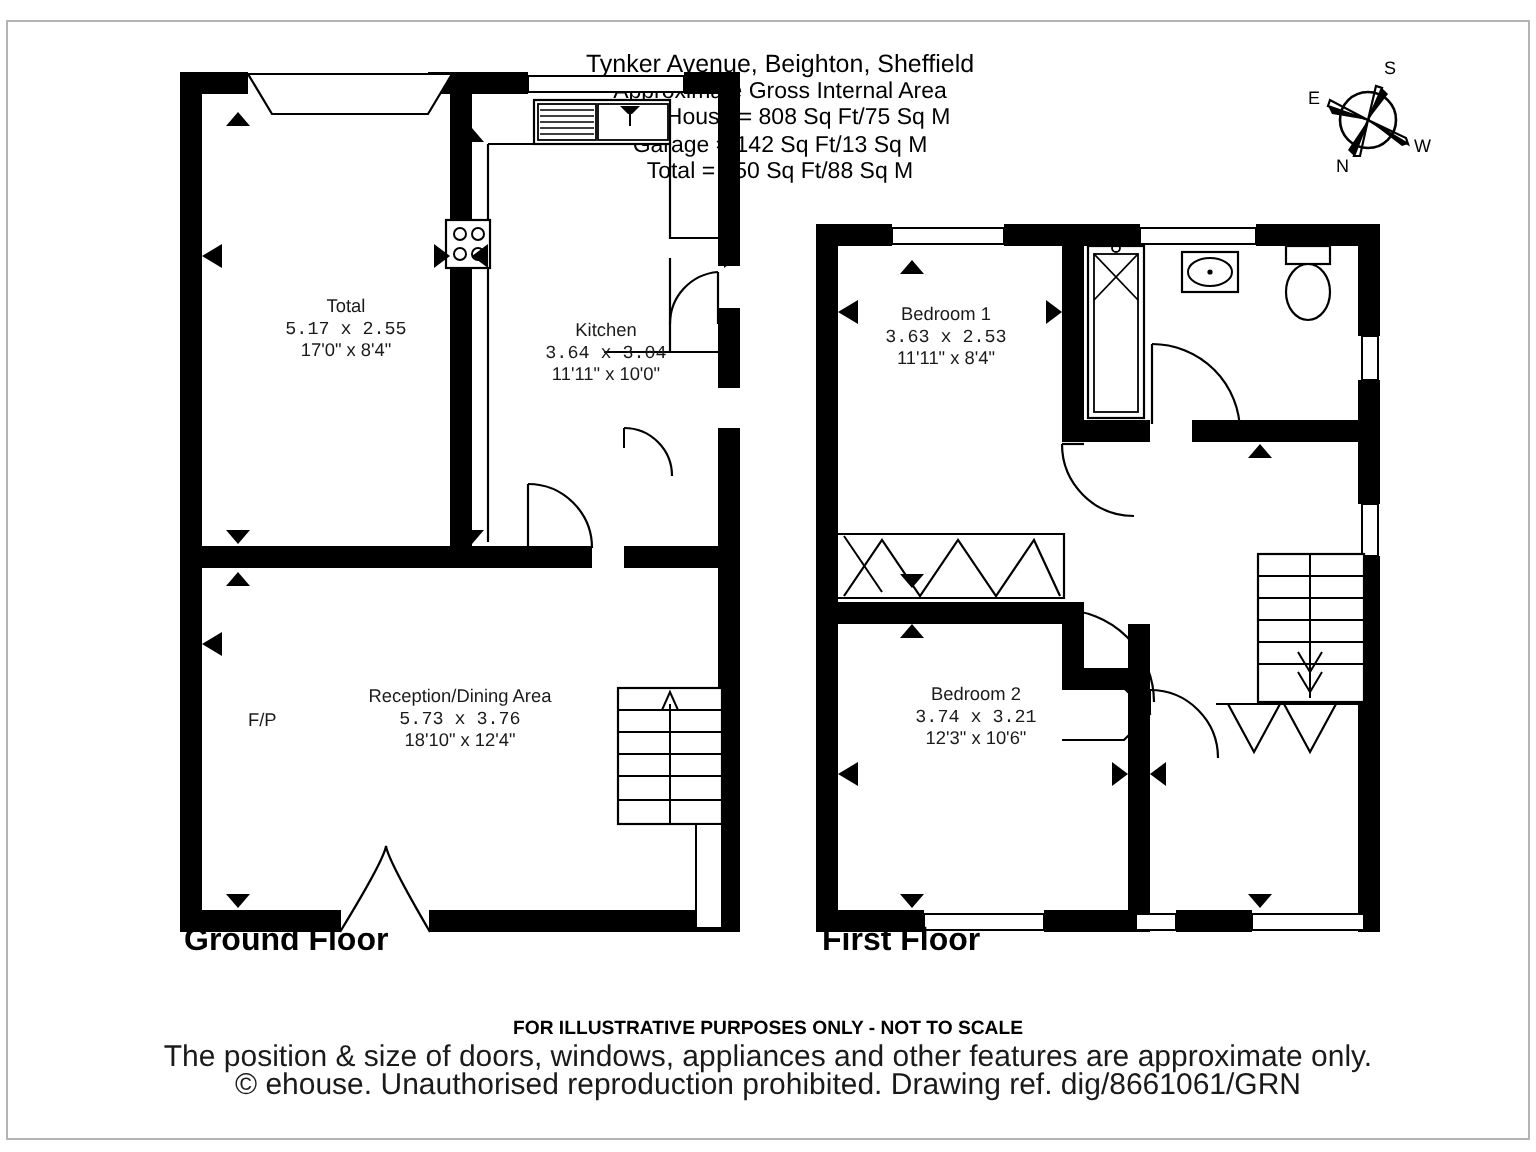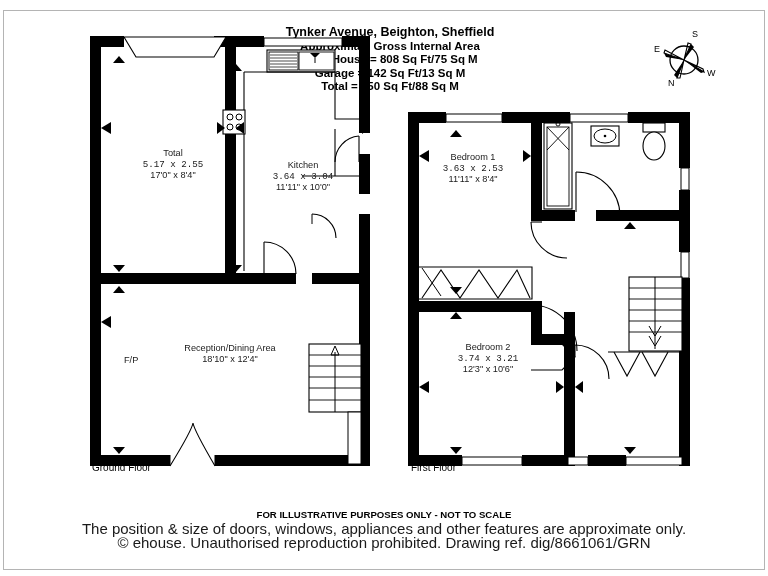--- a/index.html
+++ b/index.html
@@ -31,21 +31,21 @@
   }
   .title-block {
     position: absolute;
     left: 234px;
     top: 26px;
     width: 312px;
     text-align: center;
   }
   .title-line {
     font-size: 11.5px;
-    font-weight: bold;
+    font-weight: normal;
     line-height: 13.6px;
     letter-spacing: 0px;
     white-space: nowrap;
   }
   .title-line.first {
     font-size: 12.5px;
   }
 
   
   #compass {
@@ -84,22 +84,22 @@
 
   .fp-label {
     position: absolute;
     font-size: 9.2px;
     line-height: 11px;
     color: #1a1a1a;
   }
 
   .floor-caption {
     position: absolute;
-    font-size: 10px;
-    font-weight: normal;
+    font-size: 16px;
+    font-weight: bold;
     color: #000;
     white-space: nowrap;
   }
   #caption-ground { left: 92px; top: 462px; }
   #caption-first  { left: 411px; top: 462px; }
 
   
   #footer {
     position: absolute;
     left: 0px;
@@ -285,20 +285,21 @@
     </div>
 
     <div class="room-label" style="left:223px; top:136px; width:120px; transform:translateX(-50%);">
       <span class="rl-name">Kitchen</span>
       <span class="rl-m">3.64 x 3.04</span>
       <span class="rl-ft">11'11" x 10'0"</span>
     </div>
 
     <div class="room-label" style="left:150px; top:319px; width:170px; transform:translateX(-50%);text-align:center;">
       <span class="rl-name">Reception/Dining Area</span>
+      <span class="rl-m">5.73 x 3.76</span>
       <span class="rl-ft">18'10" x 12'4"</span>
     </div>
 
     <div class="fp-label" style="left:44px; top:331px;">F/P</div>
   </div>
 
   <div class="plan" id="first-plan">
     <svg width="305" height="450" viewBox="0 0 305 450">
       <g>
 

